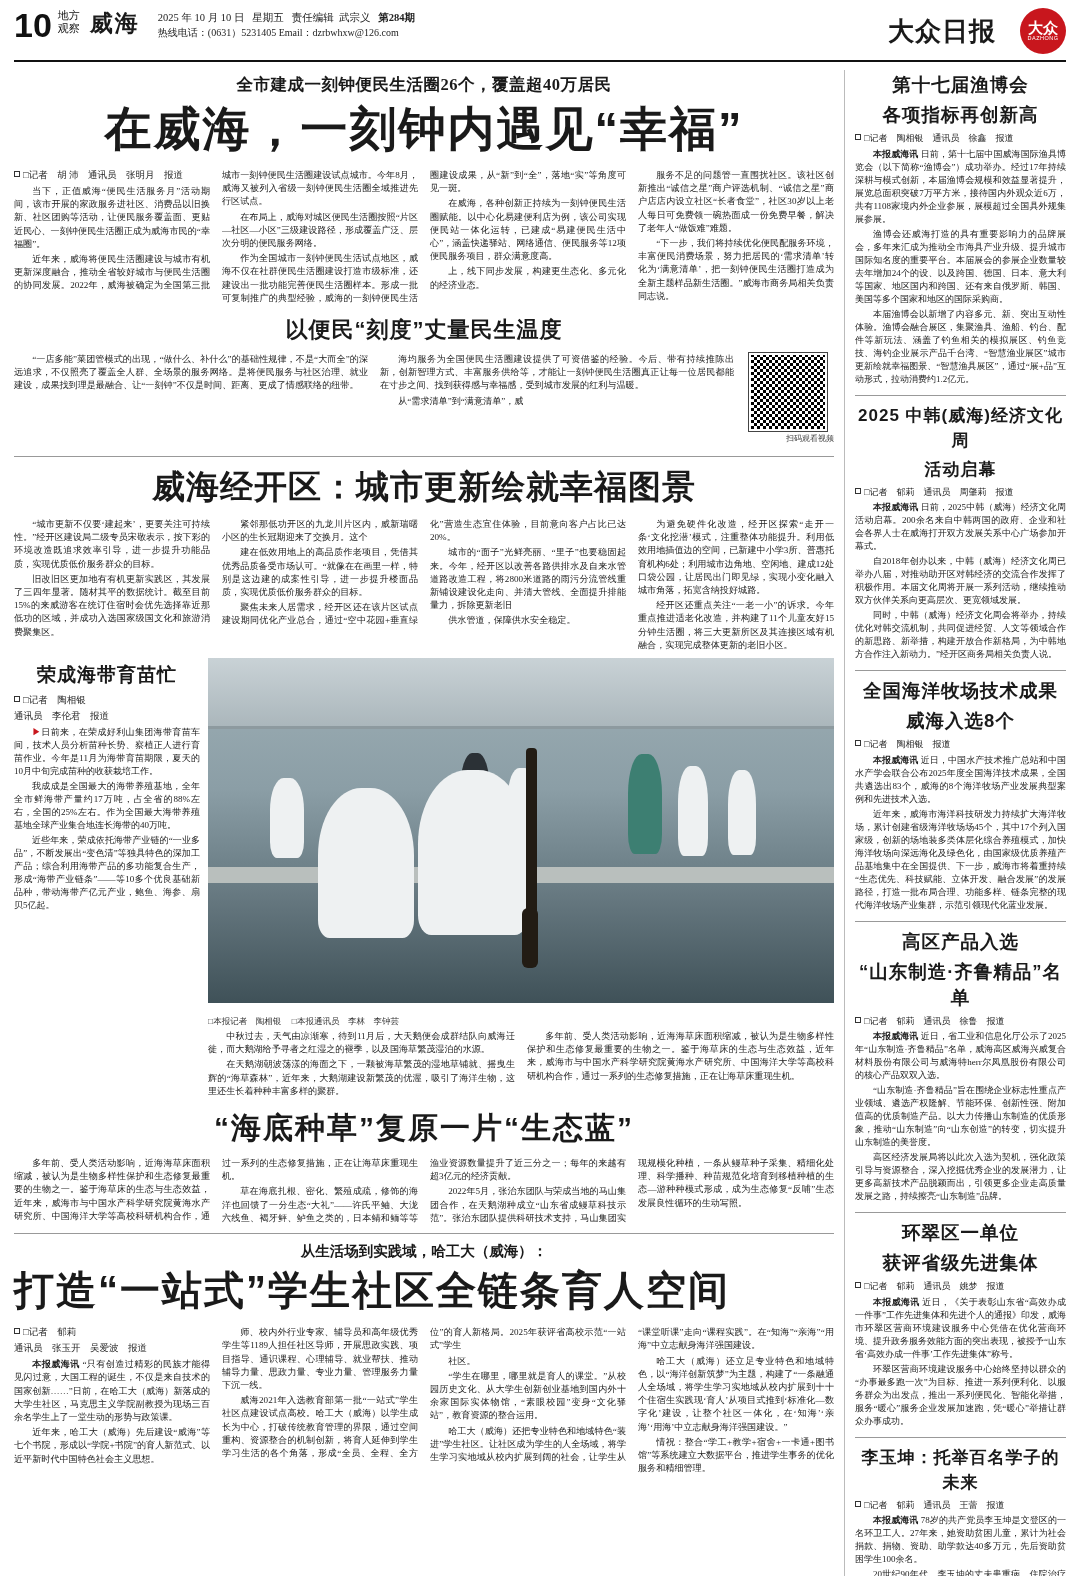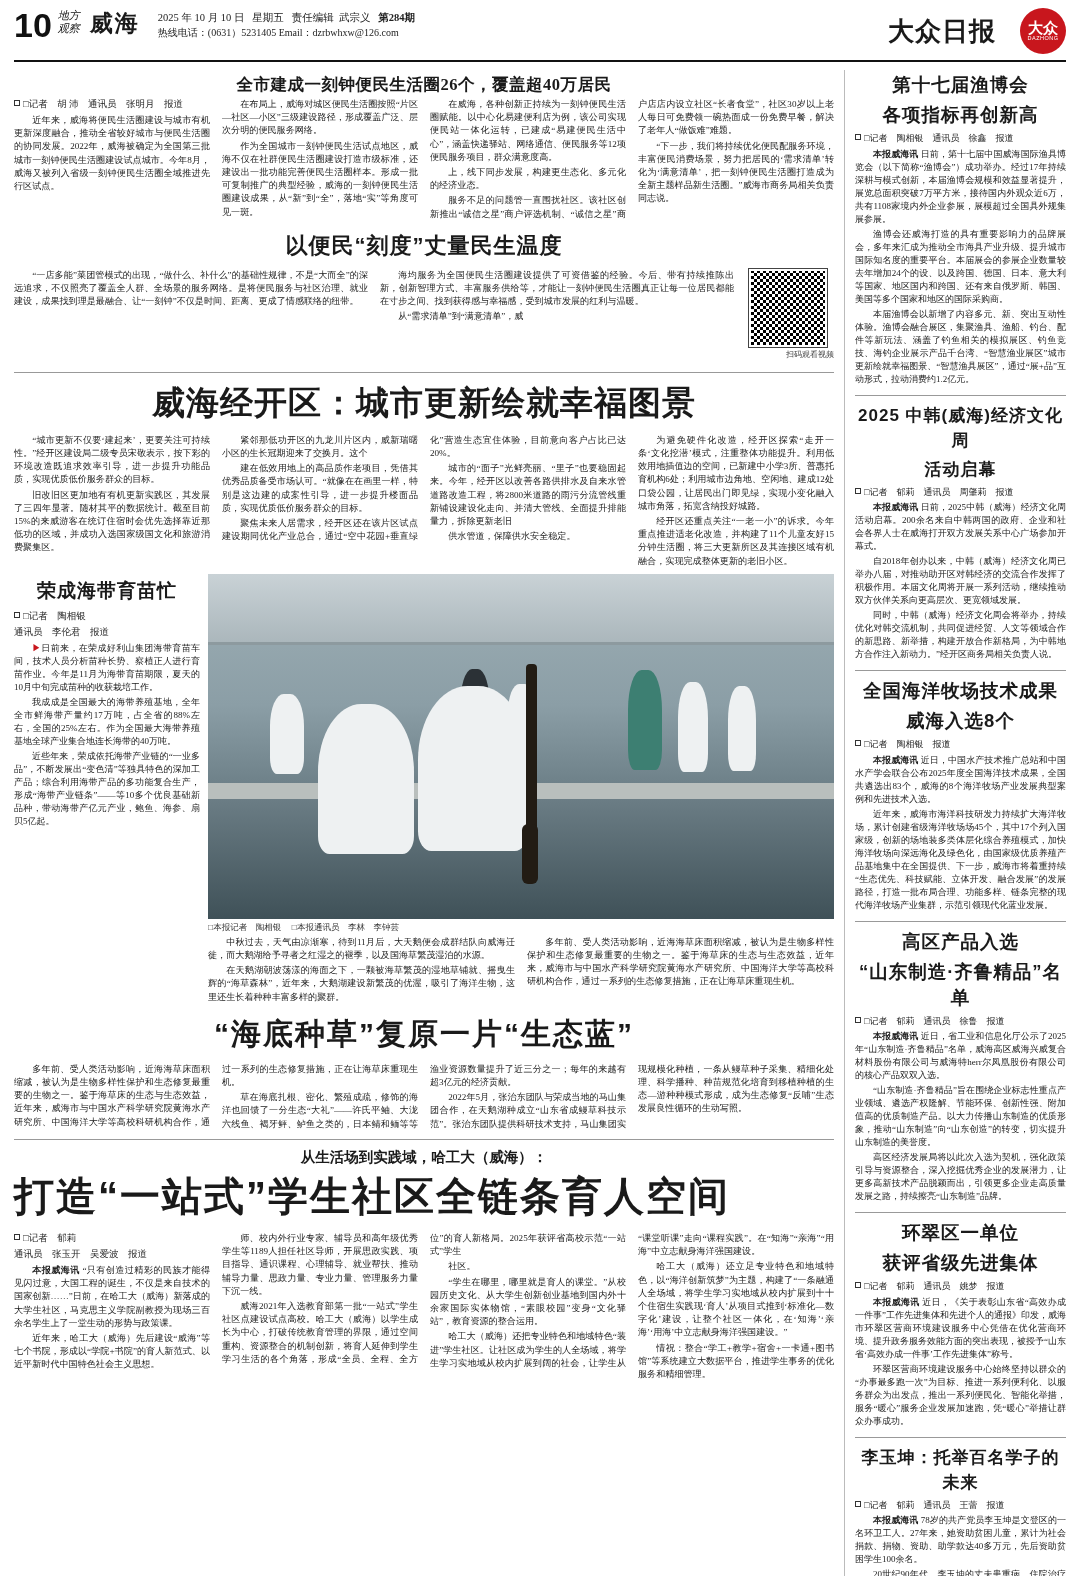--- a/index.html
+++ b/index.html
@@ -22,21 +22,21 @@
     height:62px;
   }
   .page-num {
     font-size:34px; font-weight:bold; line-height:1;
     font-family:"Liberation Sans", sans-serif;
     color:#111; margin-right:6px; padding-top:2px;
   }
   .section-two {
     font-size:11px; line-height:13px; color:#111;
     font-family:"Liberation Sans", sans-serif;
-    margin-right:10px; padding-top:3px;font-style:italic;
+    margin-right:10px; padding-top:3px;
   }
   .section-name {
     font-size:23px; font-weight:bold; letter-spacing:2px;
     padding-top:2px; margin-right:18px;
     font-family:"Liberation Sans", sans-serif;
   }
   .mast-meta { font-size:10.5px; line-height:16px; padding-top:4px; color:#222; }
   .mast-meta .issue { font-weight:bold; }
   .mast-hot { font-size:10px; line-height:14px; color:#222; }
   .mast-right {
@@ -134,21 +134,21 @@
     font-family:"Liberation Sans", sans-serif; margin:4px 0 6px;
   }
   .ln-body { font-size:9px; line-height:13px; text-align:justify; }
   .ln-body p { margin:0 0 2px; text-indent:2em; }
   .redtri { color:#c8161d; }
   .photo {
     width:100%; height:345px; display:block; border:0;
     background:#4a5c63;
     position:relative; overflow:hidden;
   }
-  .photo-cap { font-size:8.5px; color:#333; line-height:12px; margin-top:2px; }
+  .photo-cap { font-size:8.5px; color:#333; line-height:12px; margin-top:12px; }
 
   .headline-3 {
     font-size:30px; font-weight:bold; text-align:center; letter-spacing:2px;
     font-family:"Liberation Sans", sans-serif; margin:10px 0 8px;
   }
 
   .kicker-2 { text-align:center; font-size:14.5px; font-weight:bold; margin:6px 0 2px; }
   .headline-4 {
     font-size:40px; font-weight:bold; text-align:left; letter-spacing:2px;
     font-family:"Liberation Sans", sans-serif; margin:2px 0 8px;
@@ -213,22 +213,24 @@
       </div>
     </div>
   </div>
 
   <div class="body-grid">
 
     <div class="col-main">
 
       <div>
         <div class="kicker">全市建成一刻钟便民生活圈26个，覆盖超40万居民</div>
+        <div class="headline-1">在威海，一刻钟内遇见“幸福”</div>
         <div class="cols4">
           <div class="byline"><span class="sq"></span><span>□记者　胡  沛　通讯员　张明月　报道</span></div>
+          <p>当下，正值威海“便民生活服务月”活动期间，该市开展的家政服务进社区、消费品以旧换新、社区团购等活动，让便民服务覆盖面、更贴近民心、一刻钟便民生活圈正成为威海市民的“幸福圈”。</p>
           <p>近年来，威海将便民生活圈建设与城市有机更新深度融合，推动全省较好城市与便民生活圈的协同发展。2022年，威海被确定为全国第三批城市一刻钟便民生活圈建设试点城市。今年8月，威海又被列入省级一刻钟便民生活圈全域推进先行区试点。</p>
           <p>在布局上，威海对城区便民生活圈按照“片区—社区—小区”三级建设路径，形成覆盖广泛、层次分明的便民服务网络。</p>
           <p>作为全国城市一刻钟便民生活试点地区，威海不仅在社群便民生活圈建设打造市级标准，还建设出一批功能完善便民生活圈样本。形成一批可复制推广的典型经验，威海的一刻钟便民生活圈建设成果，从“新”到“全”，落地“实”等角度可见一斑。</p>
           <p>在威海，各种创新正持续为一刻钟便民生活圈赋能。以中心化易建便利店为例，该公司实现便民站一体化运转，已建成“易建便民生活中心”，涵盖快递驿站、网络通信、便民服务等12项便民服务项目，群众满意度高。</p>
           <p>上，线下同步发展，构建更生态化、多元化的经济业态。</p>
           <p>服务不足的问题管一直围扰社区。该社区创新推出“诚信之星”商户评选机制、“诚信之星”商户店店内设立社区“长者食堂”，社区30岁以上老人每日可免费领一碗热面成一份免费早餐，解决了老年人“做饭难”难题。</p>
           <p>“下一步，我们将持续优化便民配服务环境，丰富便民消费场景，努力把居民的‘需求清单’转化为‘满意清单’，把一刻钟便民生活圈打造成为全新主题样品新生活圈。”威海市商务局相关负责同志说。</p>
         </div>
       </div>
 

